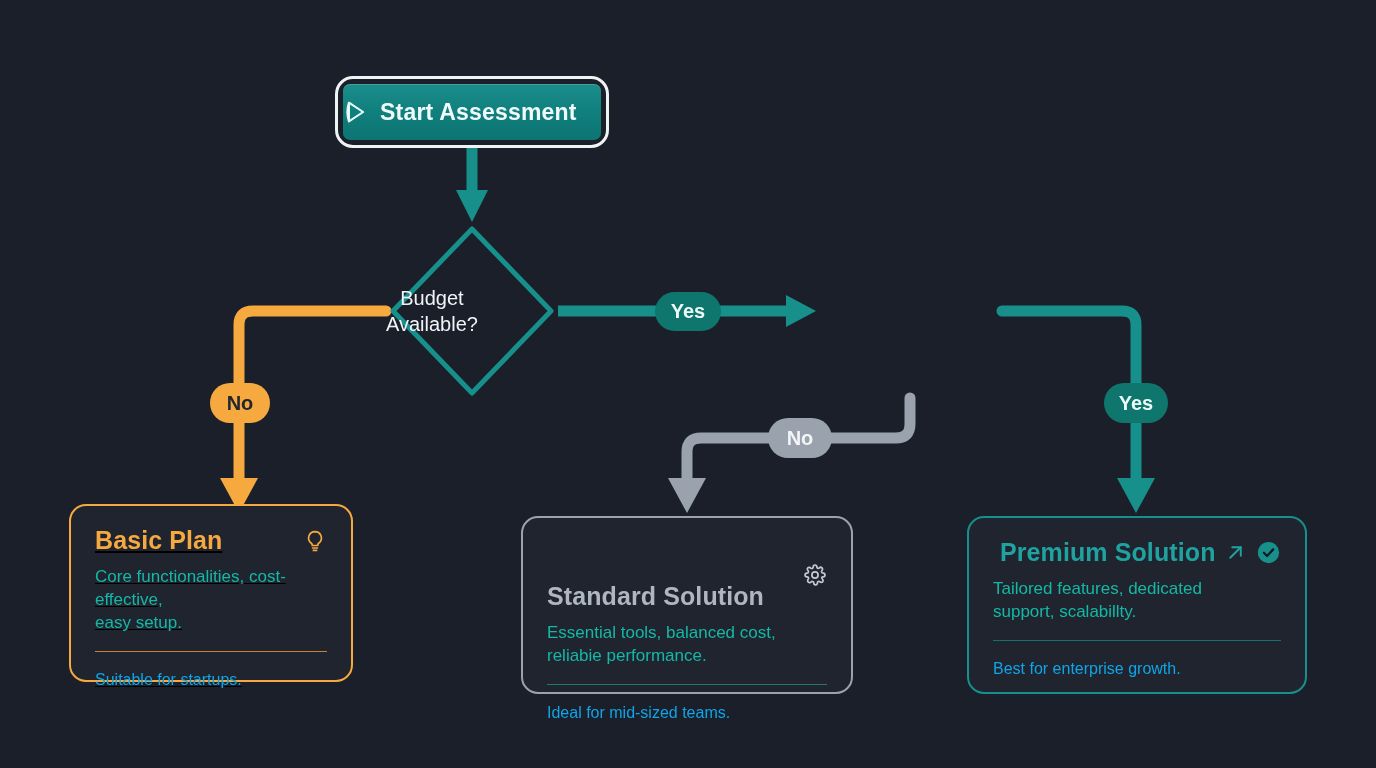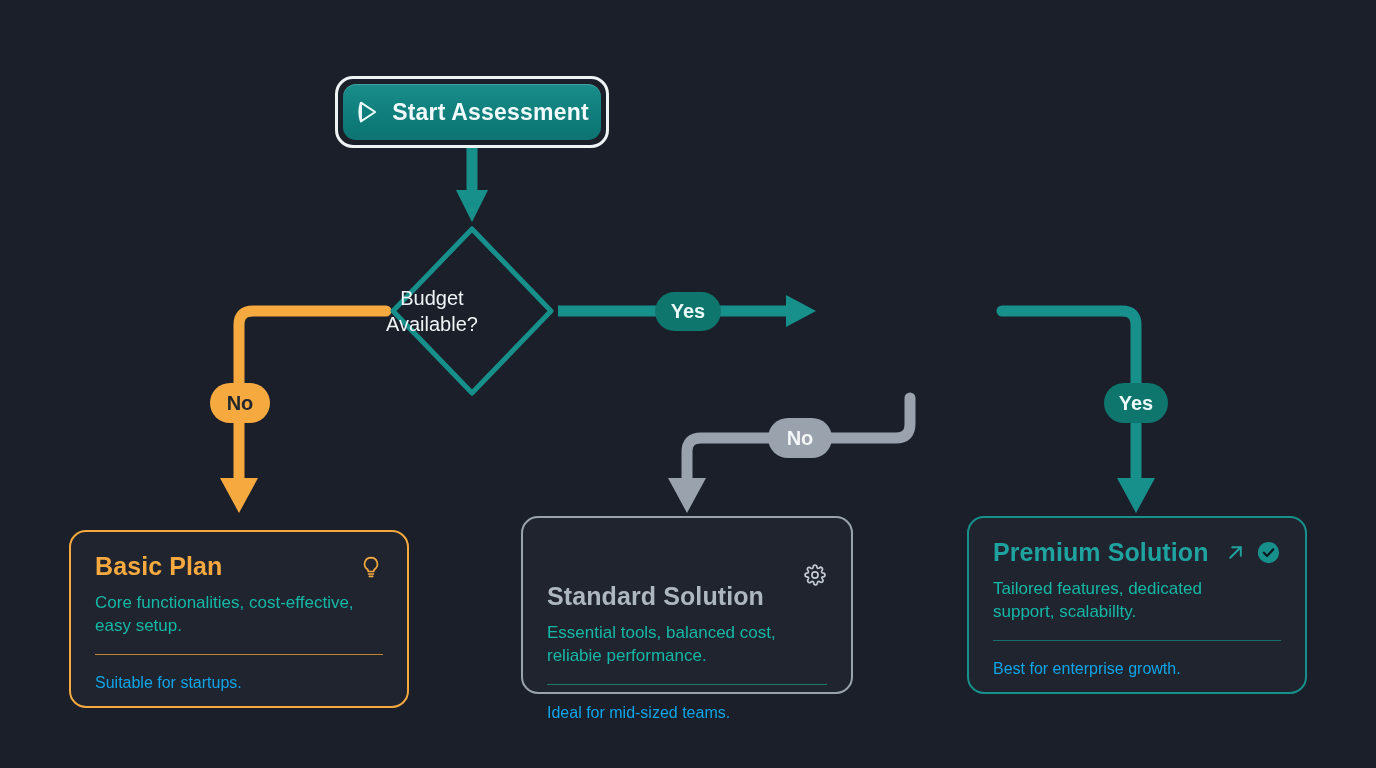--- a/index.html
+++ b/index.html
@@ -16,23 +16,23 @@
   
   .start-wrap{
     position:absolute;left:335px;top:76px;width:274px;height:72px;
     border:3px solid #eef3f4;border-radius:18px;
     box-sizing:border-box;
     display:flex;align-items:center;justify-content:center;
     padding:5px;
   }
   .start-btn{
     width:100%;height:100%;
-    border-radius:13px;
+    border-radius:7px;
     background:linear-gradient(180deg,#1a8d8a 0%,#0f7e7c 55%,#0d7472 100%);
-    display:flex;align-items:center;justify-content:center;gap:11px;
+    display:flex;align-items:center;justify-content:flex-start;gap:11px;
     box-shadow:inset 0 1px 0 rgba(255,255,255,.18);
   }
   .start-label{
     color:#f2fbfb;font-size:23px;font-weight:600;letter-spacing:.2px;
   }
 
   
   .diamond{
     position:absolute;
     display:flex;align-items:center;
@@ -83,21 +83,21 @@
 
   .card-basic{border-color:#f6a93f;}
   .card-basic .ctitle{color:#f6a93f;}
   .card-basic .crule{background:#c4832f;}
 
   .card-standard{border-color:#9aa3ad;}
   .card-standard .ctitle{color:#aeb6bf;margin-top:44px;}
   .card-standard .crule{background:#1f7a63;}
 
   .card-premium{border-color:#17908c;}
-  .card-premium .ctitle{color:#1fa3a0;}
+  .card-premium .ctitle{color:#1fa3a0;margin-left:7px;}
   .card-premium .crule{background:#17706e;}
 
   .icon{display:inline-flex;align-items:center;justify-content:center;}
 </style>
 </head>
 <body>
 
 <div id="stage">
 
   <svg id="wires" viewBox="0 0 1376 768" xmlns="http://www.w3.org/2000/svg">
@@ -158,21 +158,21 @@
   </div>
 
   <div class="pill grey" style="left:768px;top:418px;width:64px;height:40px;">
     <span>No</span>
   </div>
 
   <div class="pill teal" style="left:1104px;top:383px;width:64px;height:40px;">
     <span>Yes</span>
   </div>
 
-  <div class="card card-basic" style="left:69px;top:530px;width:340px;height:178px;">
+  <div class="card card-basic" style="left:69px;top:504px;width:284px;height:178px;text-decoration:underline;">
     <div class="chead">
       <span class="ctitle">Basic Plan</span>
       <span class="hicons">
         <span class="icon">
           <svg width="24" height="24" viewBox="0 0 24 24" fill="none" stroke="#f6a93f" stroke-width="1.7" stroke-linecap="round" stroke-linejoin="round">
             <path d="M12 2.6a6.4 6.4 0 0 0-3.7 11.6c.6.45.9 1.1.9 1.8v.5h5.6v-.5c0-.7.3-1.35.9-1.8A6.4 6.4 0 0 0 12 2.6Z"></path>
             <path d="M9.6 19h4.8"></path>
             <path d="M10.4 21.4h3.2"></path>
           </svg>
         </span>

